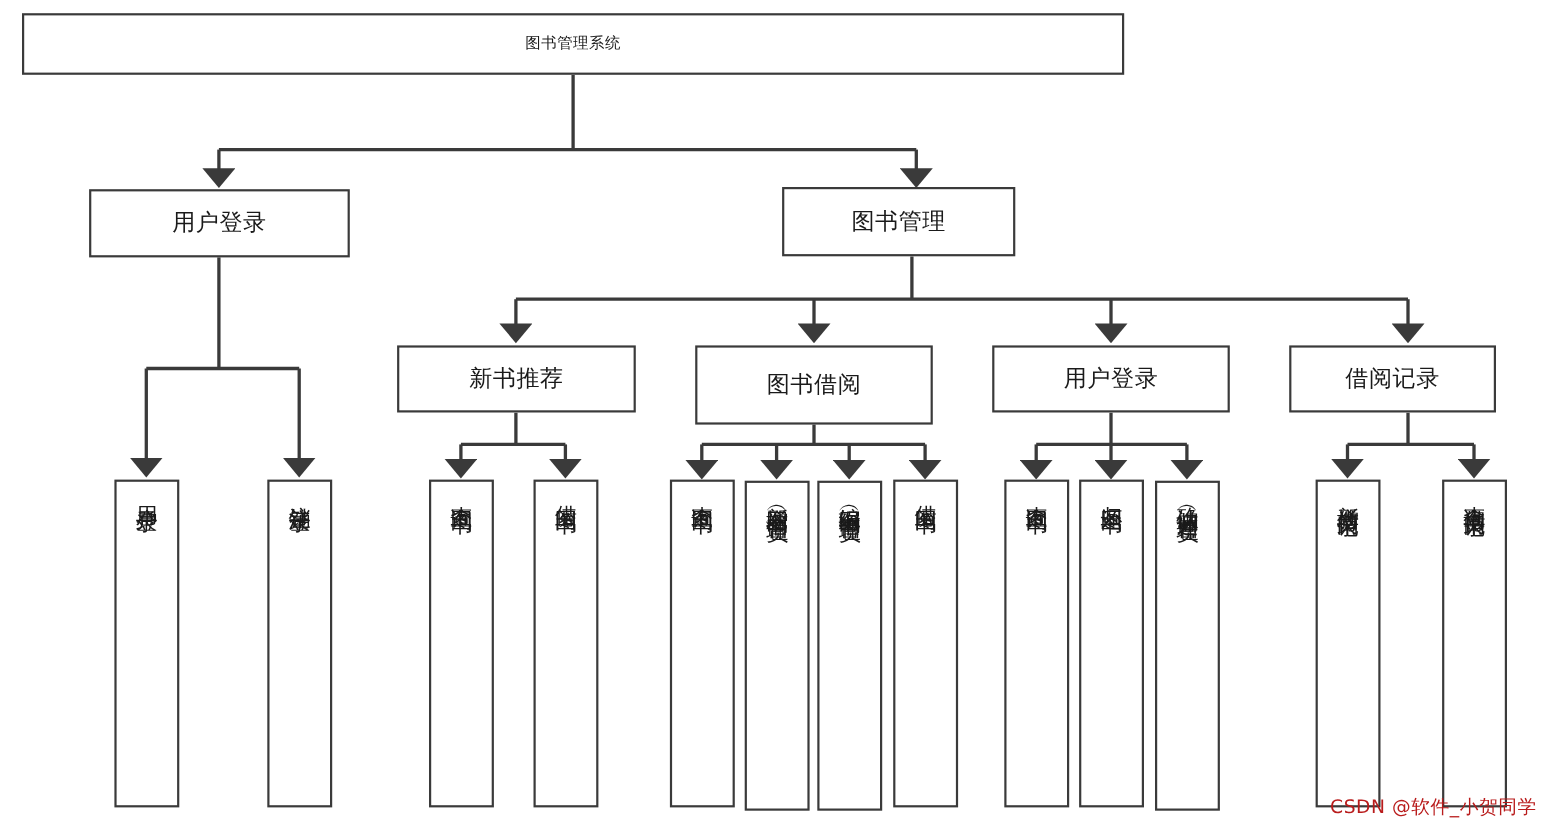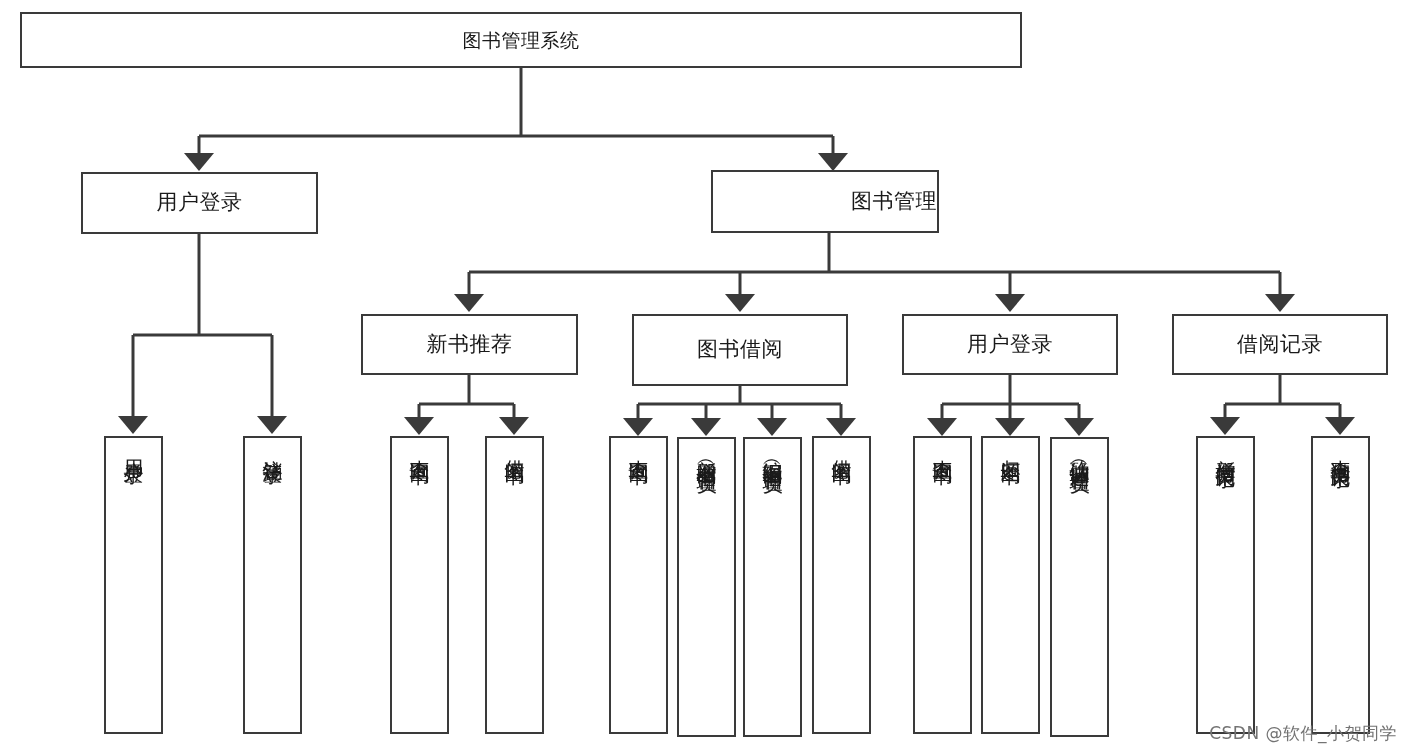--- a/index.html
+++ b/index.html
@@ -44,42 +44,42 @@
     text-align: center;
     white-space: nowrap;
     letter-spacing: 0.5px;
   }
   
   .node.horiz .label {
     font-size: 21px;
     line-height: 1.2;
   }
   .node.root .label {
-    font-size: 19px;
+    font-size: 14px;
   }
   
   .node.vert {
     align-items: flex-start;
     justify-content: center;
     padding-top: 6px;
   }
   .node.vert .label {
     writing-mode: vertical-rl;
     text-orientation: upright;
     font-size: 20px;
     line-height: 1.05;
     letter-spacing: 2px;
     white-space: nowrap;
   }
   .watermark {
     position: absolute;
     right: 8px;
     bottom: 2px;
     font-size: 17px;
-    color: #737373;
+    color: #b91c1c;
     z-index: 5;
     white-space: nowrap;
     letter-spacing: 0.5px;
   }
 </style>
 </head>
 <body>
 
 <div id="diagram">
 
@@ -133,34 +133,34 @@
     </g>
   </svg>
 
   <div class="node horiz root" style="left:20px; top:12px; width:1002px; height:56px;">
     <span class="label">图书管理系统</span>
   </div>
 
   <div class="node horiz" style="left:81px; top:172px; width:237px; height:62px;">
     <span class="label">用户登录</span>
   </div>
-  <div class="node horiz" style="left:711px; top:170px; width:228px; height:63px;justify-content:flex-end;">
+  <div class="node horiz" style="left:711px; top:170px; width:212px; height:63px;">
     <span class="label">图书管理</span>
   </div>
 
   <div class="node horiz" style="left:361px; top:314px; width:217px; height:61px;">
     <span class="label">新书推荐</span>
   </div>
   <div class="node horiz" style="left:632px; top:314px; width:216px; height:72px;">
     <span class="label">图书借阅</span>
   </div>
   <div class="node horiz" style="left:902px; top:314px; width:216px; height:61px;">
     <span class="label">用户登录</span>
   </div>
-  <div class="node horiz" style="left:1172px; top:314px; width:216px; height:61px;">
+  <div class="node horiz" style="left:1172px; top:314px; width:188px; height:61px;">
     <span class="label">借阅记录</span>
   </div>
 
   <div class="node vert" style="left:104px; top:436px; width:59px; height:298px;">
     <span class="label">用户登录</span>
   </div>
   <div class="node vert" style="left:243px; top:436px; width:59px; height:298px;">
     <span class="label">注销登录</span>
   </div>
 

